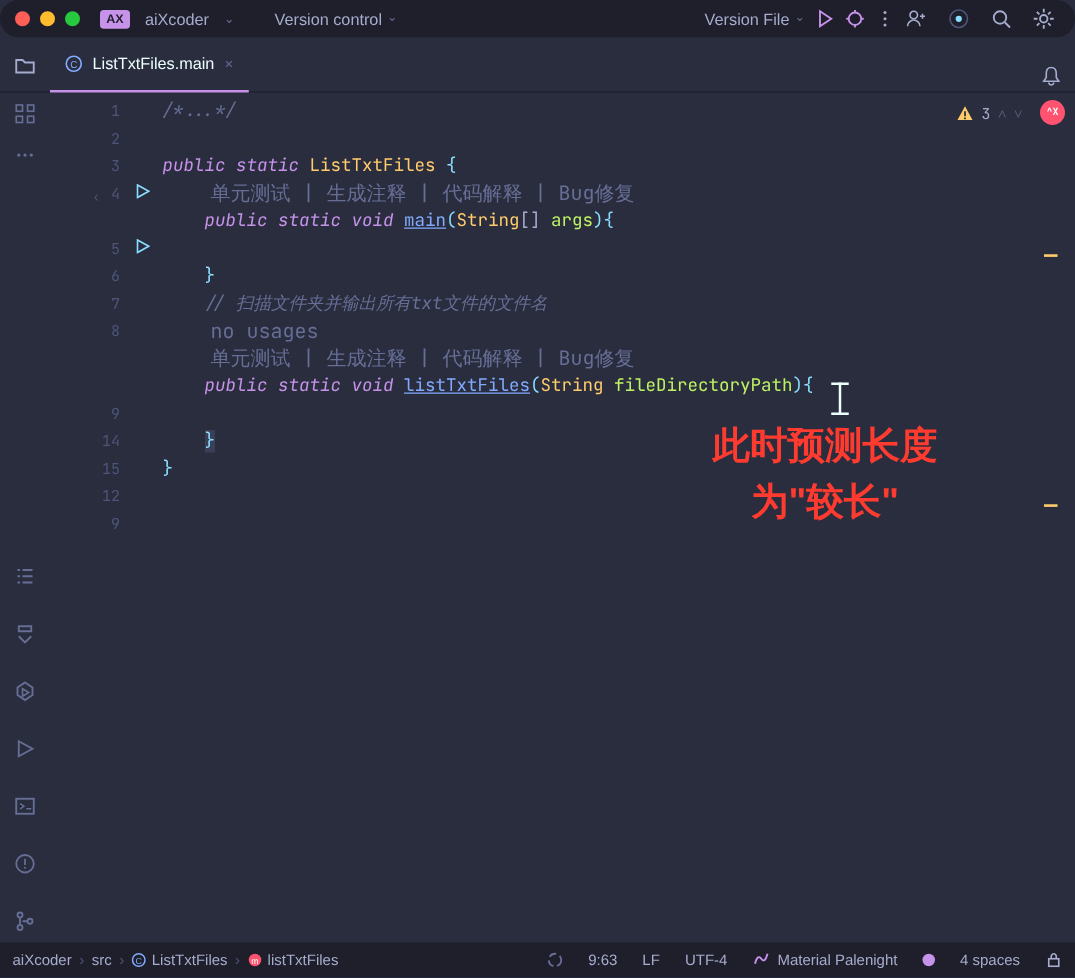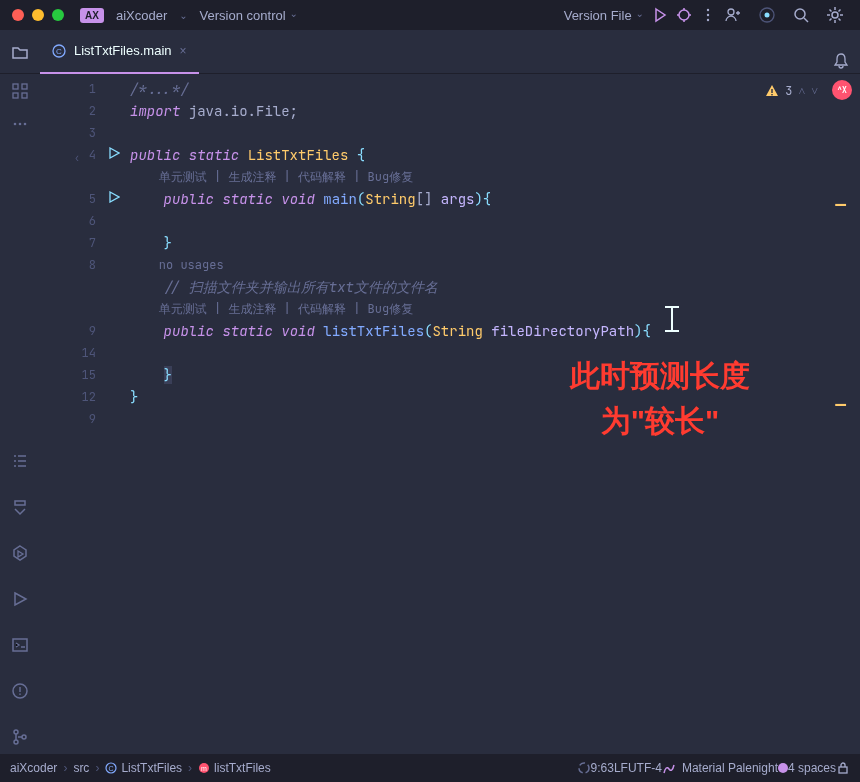--- a/index.html
+++ b/index.html
@@ -14,38 +14,39 @@
 }
 
 
 .titlebar {
   height: 30px;
   background: #1e1f2b;
   display: flex;
   align-items: center;
   padding: 0 8px;
   gap: 8px;
+  border-radius: 15px;
 }
 .traffic-lights { display: flex; gap: 8px; padding-left: 4px; }
 .traffic-light { width: 12px; height: 12px; border-radius: 50%; }
 .tl-red { background: #ff5f56; }
 .tl-yellow { background: #ffbd2e; }
 .tl-green { background: #27c93f; }
 .app-badge {
   background: #c792ea;
   color: #1e1f2b;
   font-size: 10px;
   font-weight: bold;
   padding: 2px 5px;
   border-radius: 3px;
   margin-left: 8px;
 }
 .app-name { font-size: 13px; color: #a6accd; margin-left: 4px; }
 .dropdown-chevron { font-size: 10px; color: #676e95; margin-left: 4px; }
-.menu-item { font-size: 13px; color: #a6accd; margin-left: 4px; display: flex; }
+.menu-item { font-size: 13px; color: #a6accd; margin-left: 24px; display: flex; }
 .titlebar-spacer { flex: 1; }
 .titlebar-right { display: flex; gap: 16px; align-items: center; padding-right: 8px; }
 .titlebar-icon { color: #a6accd; display: flex; }
 
 
 .tab-bar {
   height: 44px;
   background: #292d3e;
   display: flex;
   align-items: center;
@@ -122,24 +123,24 @@
 .code-area {
   position: absolute;
   left: 90px;
   top: 4px;
   right: 34px;
 }
 .code-line { height: 22px; white-space: pre; }
 .cmt { color: #676e95; font-style: italic; }
 .kw { color: #c792ea; font-style: italic; }
 .cls { color: #ffcb6b; }
-.mth { color: #82aaff; }
+.mth { color: #82aaff; text-decoration: underline; }
 .typ { color: #ffcb6b; }
-.prm { color: #c4b5fd; }
-.hint { color: #676e95; font-size: 12px; }
+.prm { color: #bef264; }
+.hint { color: #676e95; font-size: 16px; }
 .pun { color: #89ddff; }
 
 .inspection-badge {
   position: absolute;
   top: 6px;
   right: 42px;
   display: flex;
   align-items: center;
   gap: 6px;
   font-size: 12px;
@@ -225,21 +226,21 @@
 }
 .statusbar .crumb { display: flex; align-items: center; gap: 4px; }
 .statusbar .sep { color: #4e5579; }
 .statusbar-spacer { flex: 1; }
 .status-indicator {
   width: 10px;
   height: 10px;
   border-radius: 50%;
   background: #c792ea;
 }
-.status-right { display: flex; gap: 0; align-items: center; }
+.status-right { display: flex; gap: 20px; align-items: center; }
 
 svg { display: block; }
 </style>
 </head>
 <body>
 
 <div class="titlebar">
   <div class="traffic-lights">
     <div class="traffic-light tl-red"></div>
     <div class="traffic-light tl-yellow"></div>
@@ -396,41 +397,40 @@
       <div class="gutter-line"></div>
       <div class="gutter-line"><span>9</span></div>
       <div class="gutter-line"><span>14</span></div>
       <div class="gutter-line"><span>15</span></div>
       <div class="gutter-line"><span>12</span></div>
       <div class="gutter-line"><span>9</span></div>
     </div>
 
     <div class="code-area">
       <div class="code-line"><span class="cmt">/*...*/</span></div>
-      <div class="code-line"><span class="kw">import</span><span> java.io.File;</span></div>
       <div class="code-line"></div>
       <div class="code-line"><span class="kw">public </span><span class="kw">static </span><span class="cls">ListTxtFiles</span><span class="pun"> {</span></div>
       <div class="code-line hint">    <span>单元测试 | 生成注释 | 代码解释 | Bug修复</span></div>
       <div class="code-line">    <span class="kw">public </span><span class="kw">static </span><span class="kw">void </span><span class="mth">main</span><span class="pun">(</span><span class="typ">String</span><span>[] </span><span class="prm">args</span><span class="pun">){</span></div>
       <div class="code-line"></div>
       <div class="code-line">    <span class="pun">}</span></div>
+      <div class="code-line">    <span class="cmt">// 扫描文件夹并输出所有txt文件的文件名</span></div>
       <div class="code-line hint">    <span>no usages</span></div>
-      <div class="code-line">    <span class="cmt">// 扫描文件夹并输出所有txt文件的文件名</span></div>
       <div class="code-line hint">    <span>单元测试 | 生成注释 | 代码解释 | Bug修复</span></div>
       <div class="code-line">    <span class="kw">public </span><span class="kw">static </span><span class="kw">void </span><span class="mth">listTxtFiles</span><span class="pun">(</span><span class="typ">String</span><span> </span><span class="prm">fileDirectoryPath</span><span class="pun">){</span></div>
       <div class="code-line"></div>
       <div class="code-line">    <span class="pun" style="background:#3a3f58">}</span></div>
       <div class="code-line"><span class="pun">}</span></div>
     </div>
 
     <div class="cursor-ibeam" style="left:630px; top:232px">
         <div class="stem"></div>
       </div>
 
-    <div class="annotation-text" style="left:530px; top:279px">
+    <div class="annotation-text" style="left:530px; top:260px">
       <div>此时预测长度</div>
       <div>为"较长"</div>
     </div>
   </div>
 </div>
 
 <div class="sidebar-bottom">
   <span>
       <svg width="18" height="18" viewBox="0 0 18 18">
         <path d="M3 4h2M7 4h8M3 9h2M7 9h8M3 14h2M7 14h8" stroke="#676e95" stroke-width="1.5"></path>
@@ -502,21 +502,21 @@
   <div class="statusbar-spacer"></div>
   <div class="status-right">
     <span>
         <svg width="14" height="14" viewBox="0 0 14 14">
           <circle cx="7" cy="7" r="5" fill="none" stroke="#676e95" stroke-width="1.5" stroke-dasharray="6 3"></circle>
         </svg>
       </span>
     <span>9:63</span>
     <span>LF</span>
     <span>UTF-4</span>
-    <span style="display:flex;align-items:flex-end;gap:6px">
+    <span style="display:flex;align-items:flex-start;gap:6px">
       <svg width="14" height="12" viewBox="0 0 14 12">
           <path d="M2 10 Q4 2 7 6 Q10 10 12 2" fill="none" stroke="#c792ea" stroke-width="1.5"></path>
         </svg>
       <span>Material Palenight</span>
     </span>
     <span class="status-indicator"></span>
     <span>4 spaces</span>
     <span>
         <svg width="14" height="14" viewBox="0 0 14 14">
           <rect x="3" y="6" width="8" height="6" fill="none" stroke="#a6accd" stroke-width="1.3"></rect>

